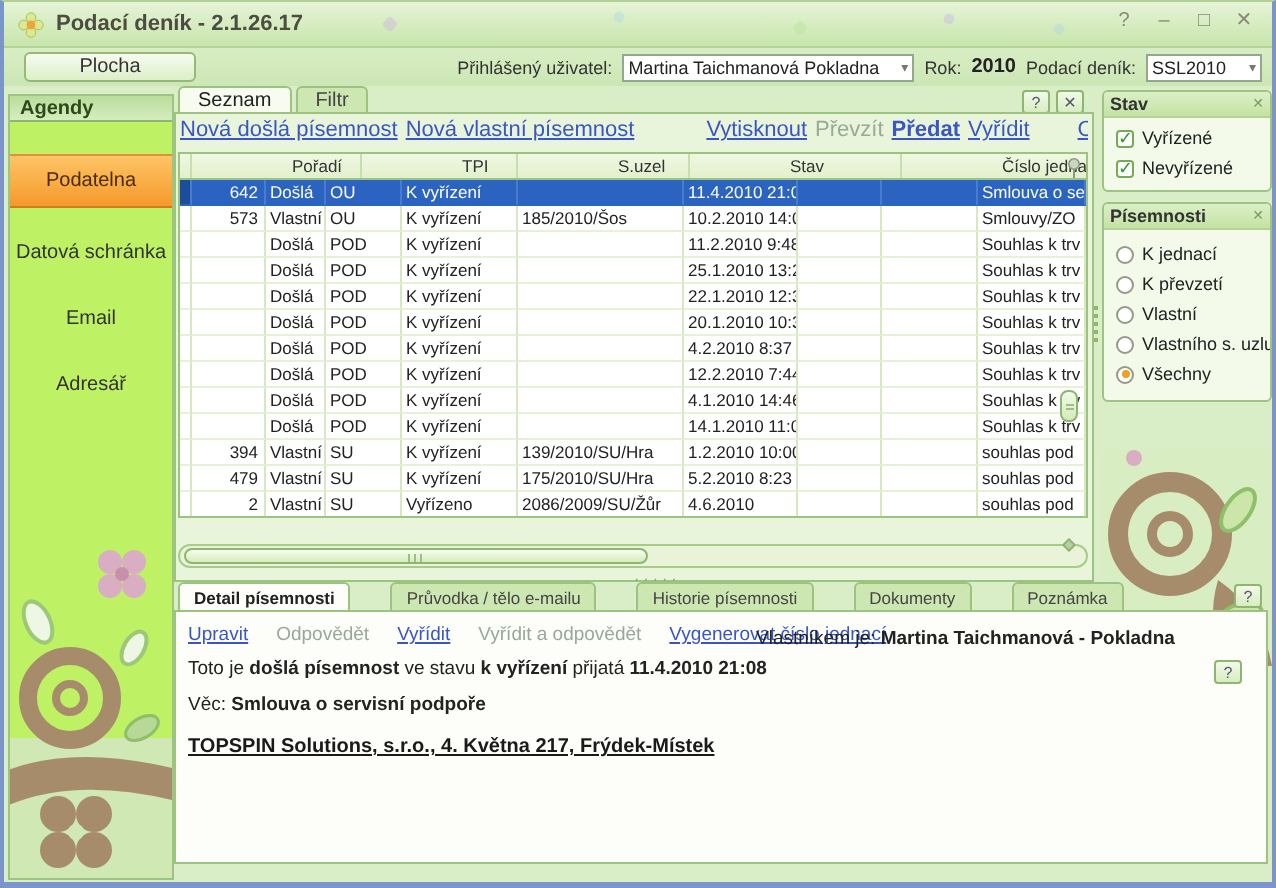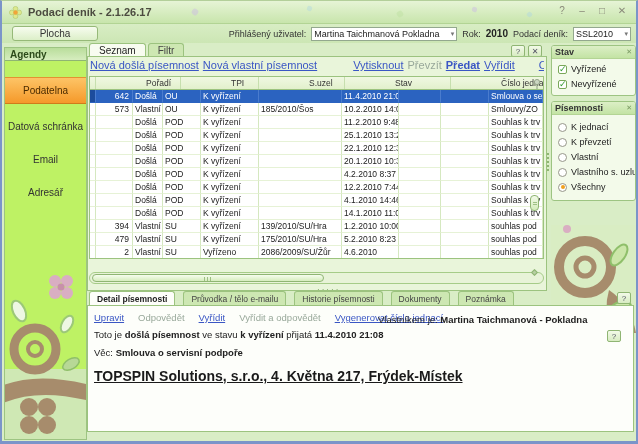--- a/index.html
+++ b/index.html
@@ -81,33 +81,33 @@
   .panel-collapse{font-size:7px;color:#7a9a62;cursor:default;}
   .opt-row{display:flex;align-items:center;gap:4px;font-size:9px;color:#222;padding:3px 2px 2px 6px;cursor:default;white-space:nowrap;}
   .chk{width:9px;height:9px;border:1px solid #7aa85a;border-radius:2px;background:#fff;font-size:9px;line-height:7px;color:#2f9a2f;text-align:center;flex:0 0 auto;}
   .radio{width:9px;height:9px;border:1px solid #97978a;border-radius:50%;background:#fff;position:relative;flex:0 0 auto;}
   .radio.sel:before{content:"";position:absolute;left:1.5px;top:1.5px;width:4px;height:4px;border-radius:50%;background:#f0a020;}
   .stav-body{padding:2px 0 4px 0;}
   .pis-body{padding:4px 0 6px 0;}
   .rightbar-decor{position:absolute;left:0;top:150px;width:85px;height:138px;}
   
   .bottom{position:absolute;left:85px;top:290px;width:547px;height:147px;}
-  .btabs{position:absolute;left:2px;top:0;height:14px;display:flex;gap:8px;}
+  .btabs{position:absolute;left:2px;top:0;height:14px;display:flex;gap:20px;}
   .btab{height:14px;padding:0 7px;font-size:8.5px;line-height:14px;border:1px solid #9cc37f;border-bottom:none;border-radius:3px 3px 0 0;background:#cde7b2;color:#444;cursor:default;white-space:nowrap;}
   .btab.active{background:#fdfefa;color:#222;font-weight:bold;}
   .bottom-help-top{position:absolute;right:3px;top:1px;}
   .detail-frame{position:absolute;left:0;top:14px;right:0;bottom:6px;background:#fdfefa;border:1px solid #9cc37f;padding:6px 8px 0 6px;}
   .detail-actions{display:flex;gap:14px;font-size:9.5px;align-items:center;white-space:nowrap;}
   .owner{position:absolute;left:290px;top:8px;font-size:9.5px;white-space:nowrap;}
   .owner b{font-weight:bold;}
   .bottom-help-in{position:absolute;right:12px;top:24px;}
   .dline{font-size:9.5px;margin-top:6px;white-space:nowrap;line-height:12px;}
   .dline b{font-weight:bold;}
   .field-line{font-size:9.5px;margin-top:3px;line-height:11px;color:#222;}
-  .addr-link{display:inline-block;margin-top:9px;font-size:14px;font-weight:bold;color:#1a1a1a;text-decoration:underline;cursor:pointer;}
+  .addr-link{display:inline-block;margin-top:9px;font-size:10px;font-weight:bold;color:#1a1a1a;text-decoration:underline;cursor:pointer;}
 </style>
 </head>
 <body>
 
 <div class="window">
 
   <div class="titlebar">
     <svg class="app-icon" viewBox="0 0 13 13">
       <circle cx="6.5" cy="2.8" r="2.4" fill="#dce98e" stroke="#aabf5e" stroke-width="0.5"></circle>
       <circle cx="2.8" cy="6.5" r="2.4" fill="#dce98e" stroke="#aabf5e" stroke-width="0.5"></circle>

